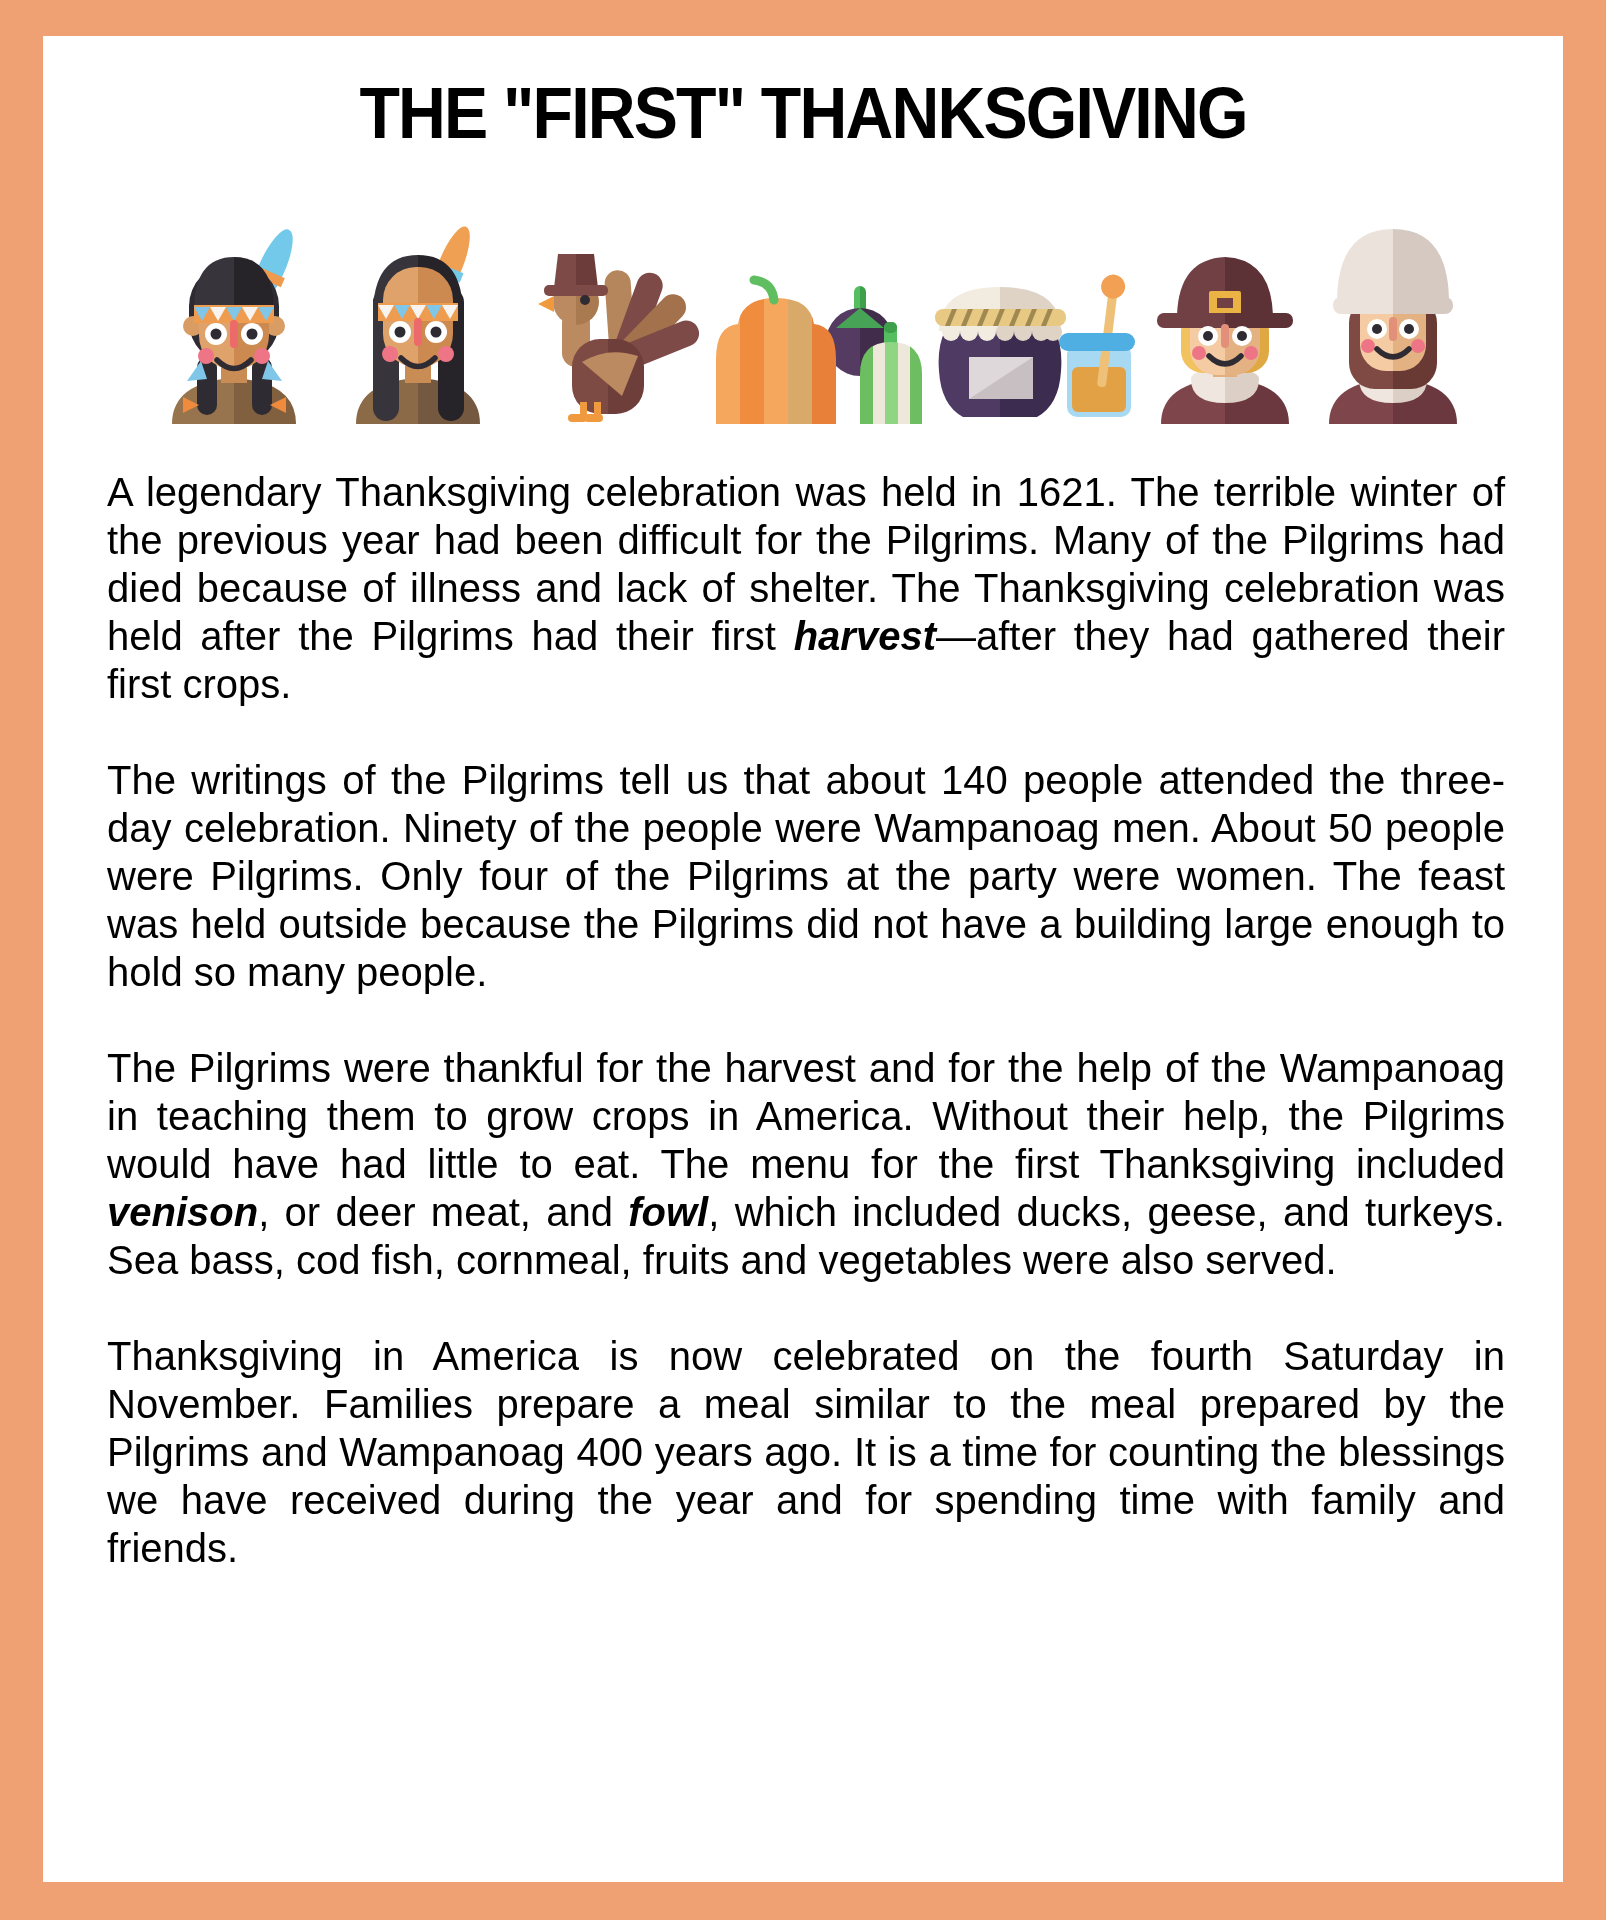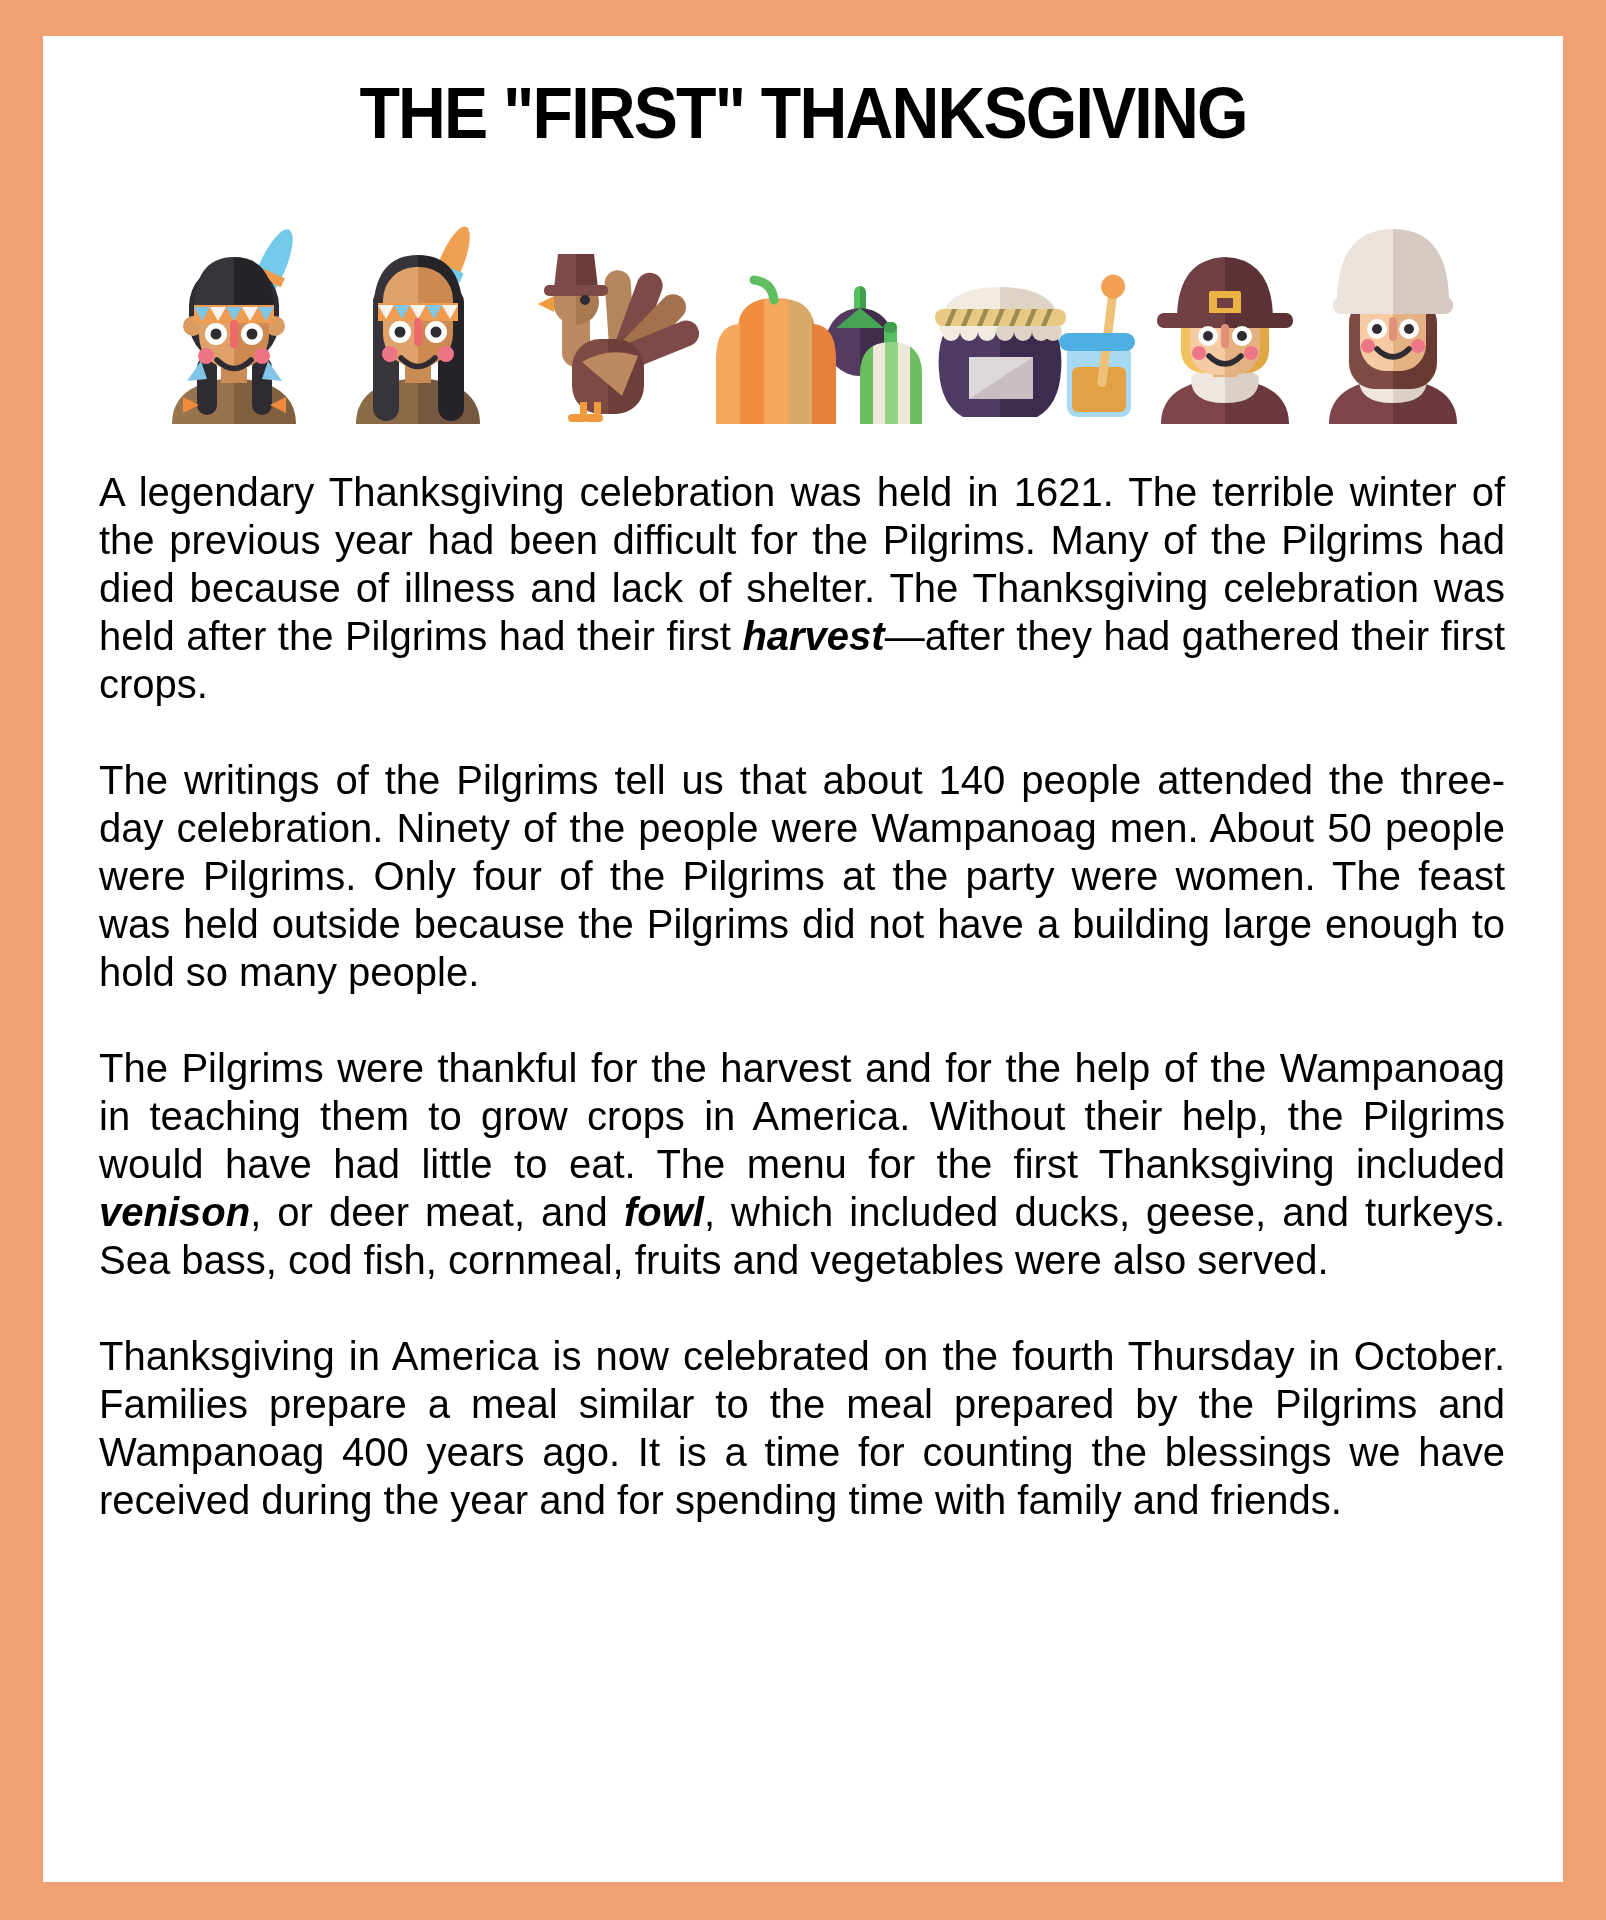--- a/index.html
+++ b/index.html
@@ -33,21 +33,21 @@
     padding:0 90px 0 104px;
   }
   .icons-row svg{display:block;}
   .article{
     padding:44px 58px 0 52px;
   }
   .para{
     font-size:40px;
     line-height:48px;
     text-align:justify;
-    margin:0 0 48px 4px;
+    margin:0 0 48px 12px;
   }
   .emph{font-weight:bold;font-style:italic;}
 </style>
 </head>
 <body>
 
 <div class="page">
 
   <div class="title">THE "FIRST" THANKSGIVING</div>
 
@@ -337,16 +337,16 @@
       <circle cx="105" cy="127" r="7" fill="#EE7586"></circle>
       <path d="M64 130 Q80 146 96 130" stroke="#2F2B33" stroke-width="5.5" fill="none" stroke-linecap="round"></path>
     </svg>
 
   </div>
 
   <div class="article">
       <p class="para"><span>A legendary Thanksgiving celebration was held in 1621. The terrible winter of the previous year had been difficult for the Pilgrims. Many of the Pilgrims had died because of illness and lack of shelter. The Thanksgiving celebration was held after the Pilgrims had their first </span><span class="emph">harvest</span><span>—after they had gathered their first crops.</span></p>
       <p class="para"><span>The writings of the Pilgrims tell us that about 140 people attended the three-day celebration. Ninety of the people were Wampanoag men. About 50 people were Pilgrims. Only four of the Pilgrims at the party were women. The feast was held outside because the Pilgrims did not have a building large enough to hold so many people.</span></p>
       <p class="para"><span>The Pilgrims were thankful for the harvest and for the help of the Wampanoag in teaching them to grow crops in America. Without their help, the Pilgrims would have had little to eat. The menu for the first Thanksgiving included </span><span class="emph">venison</span><span>, or deer meat, and </span><span class="emph">fowl</span><span>, which included ducks, geese, and turkeys. Sea bass, cod fish, cornmeal, fruits and vegetables were also served.</span></p>
-      <p class="para"><span>Thanksgiving in America is now celebrated on the fourth Thursday in October. Families prepare a meal similar to the meal prepared by the Pilgrims and Wampanoag 400 years ago. It is a time for counting the blessings we have received during the year and for spending time with family and friends.</span></p>
+      <p class="para"><span>Thanksgiving in America is now celebrated on the fourth Saturday in November. Families prepare a meal similar to the meal prepared by the Pilgrims and Wampanoag 400 years ago. It is a time for counting the blessings we have received during the year and for spending time with family and friends.</span></p>
     </div>
 
 </div>
 
 </body></html>

